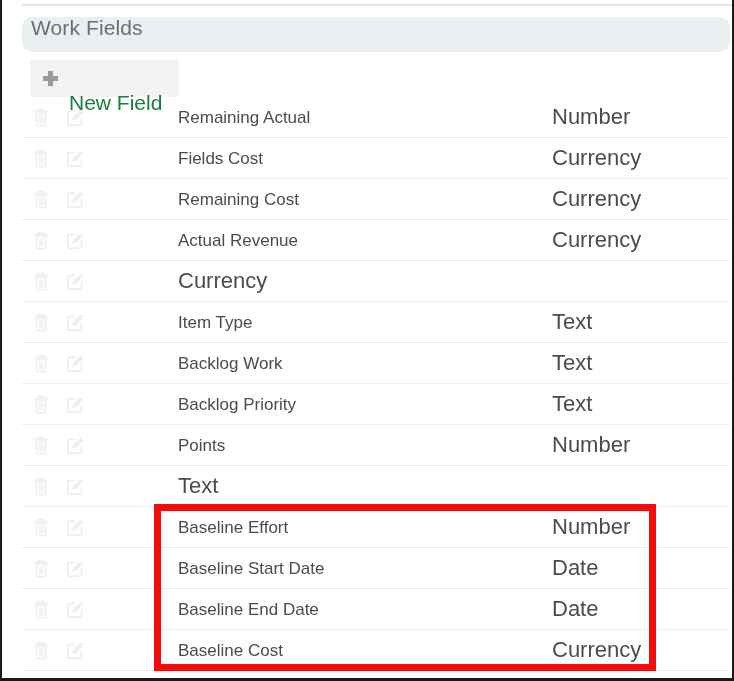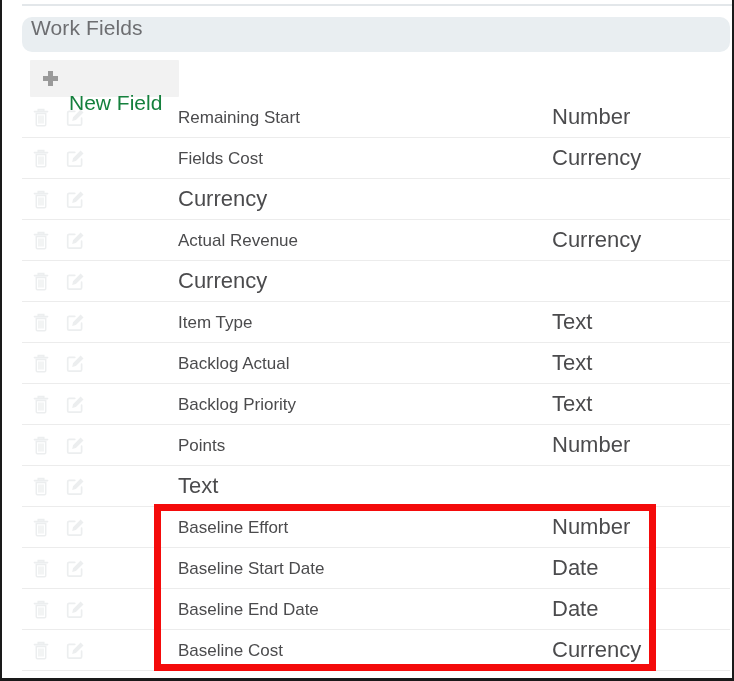--- a/index.html
+++ b/index.html
@@ -188,21 +188,21 @@
               <path d="M8 9v7M10 9v7M12 9v7" stroke="#eceeef" stroke-width="1.3" stroke-linecap="round"></path>
             </svg>
           </span>
           <span class="icon-btn">
             <svg width="21" height="21" viewBox="0 0 21 21" fill="none" aria-hidden="true">
               <path d="M16.6 11.2v5.6a1.4 1.4 0 0 1-1.4 1.4H4.1a1.4 1.4 0 0 1-1.4-1.4V5.7a1.4 1.4 0 0 1 1.4-1.4h5.7" stroke="#eceeef" stroke-width="1.7" stroke-linecap="round" fill="none"></path>
               <path d="M15.6 2.6l2.9 2.9-7.6 7.6-3.7.8.8-3.7 7.6-7.6z" fill="#eceeef"></path>
             </svg>
           </span>
         </div>
-        <div class="cell-name">Remaining Start</div>
+        <div class="cell-name">Remaining Actual</div>
         <div class="cell-type">Number</div>
       </div>
       <div class="field-row">
         <div class="cell-actions">
           <span class="icon-btn">
             <svg width="20" height="21" viewBox="0 0 20 21" fill="none" aria-hidden="true">
               <path d="M7.2 2.6h5.6v1.6H7.2z" stroke="#eceeef" stroke-width="1.5" fill="none"></path>
               <path d="M3.4 4.6h13.2" stroke="#eceeef" stroke-width="1.6" stroke-linecap="round"></path>
               <path d="M5.3 6.4h9.4v11.3a1 1 0 0 1-1 1H6.3a1 1 0 0 1-1-1V6.4z" stroke="#eceeef" stroke-width="1.5" fill="none"></path>
               <path d="M8 9v7M10 9v7M12 9v7" stroke="#eceeef" stroke-width="1.3" stroke-linecap="round"></path>
@@ -228,20 +228,21 @@
               <path d="M8 9v7M10 9v7M12 9v7" stroke="#eceeef" stroke-width="1.3" stroke-linecap="round"></path>
             </svg>
           </span>
           <span class="icon-btn">
             <svg width="21" height="21" viewBox="0 0 21 21" fill="none" aria-hidden="true">
               <path d="M16.6 11.2v5.6a1.4 1.4 0 0 1-1.4 1.4H4.1a1.4 1.4 0 0 1-1.4-1.4V5.7a1.4 1.4 0 0 1 1.4-1.4h5.7" stroke="#eceeef" stroke-width="1.7" stroke-linecap="round" fill="none"></path>
               <path d="M15.6 2.6l2.9 2.9-7.6 7.6-3.7.8.8-3.7 7.6-7.6z" fill="#eceeef"></path>
             </svg>
           </span>
         </div>
+        <div class="cell-name">Remaining Cost</div>
         <div class="cell-type">Currency</div>
       </div>
       <div class="field-row">
         <div class="cell-actions">
           <span class="icon-btn">
             <svg width="20" height="21" viewBox="0 0 20 21" fill="none" aria-hidden="true">
               <path d="M7.2 2.6h5.6v1.6H7.2z" stroke="#eceeef" stroke-width="1.5" fill="none"></path>
               <path d="M3.4 4.6h13.2" stroke="#eceeef" stroke-width="1.6" stroke-linecap="round"></path>
               <path d="M5.3 6.4h9.4v11.3a1 1 0 0 1-1 1H6.3a1 1 0 0 1-1-1V6.4z" stroke="#eceeef" stroke-width="1.5" fill="none"></path>
               <path d="M8 9v7M10 9v7M12 9v7" stroke="#eceeef" stroke-width="1.3" stroke-linecap="round"></path>
@@ -306,21 +307,21 @@
               <path d="M8 9v7M10 9v7M12 9v7" stroke="#eceeef" stroke-width="1.3" stroke-linecap="round"></path>
             </svg>
           </span>
           <span class="icon-btn">
             <svg width="21" height="21" viewBox="0 0 21 21" fill="none" aria-hidden="true">
               <path d="M16.6 11.2v5.6a1.4 1.4 0 0 1-1.4 1.4H4.1a1.4 1.4 0 0 1-1.4-1.4V5.7a1.4 1.4 0 0 1 1.4-1.4h5.7" stroke="#eceeef" stroke-width="1.7" stroke-linecap="round" fill="none"></path>
               <path d="M15.6 2.6l2.9 2.9-7.6 7.6-3.7.8.8-3.7 7.6-7.6z" fill="#eceeef"></path>
             </svg>
           </span>
         </div>
-        <div class="cell-name">Backlog Actual</div>
+        <div class="cell-name">Backlog Work</div>
         <div class="cell-type">Text</div>
       </div>
       <div class="field-row">
         <div class="cell-actions">
           <span class="icon-btn">
             <svg width="20" height="21" viewBox="0 0 20 21" fill="none" aria-hidden="true">
               <path d="M7.2 2.6h5.6v1.6H7.2z" stroke="#eceeef" stroke-width="1.5" fill="none"></path>
               <path d="M3.4 4.6h13.2" stroke="#eceeef" stroke-width="1.6" stroke-linecap="round"></path>
               <path d="M5.3 6.4h9.4v11.3a1 1 0 0 1-1 1H6.3a1 1 0 0 1-1-1V6.4z" stroke="#eceeef" stroke-width="1.5" fill="none"></path>
               <path d="M8 9v7M10 9v7M12 9v7" stroke="#eceeef" stroke-width="1.3" stroke-linecap="round"></path>

